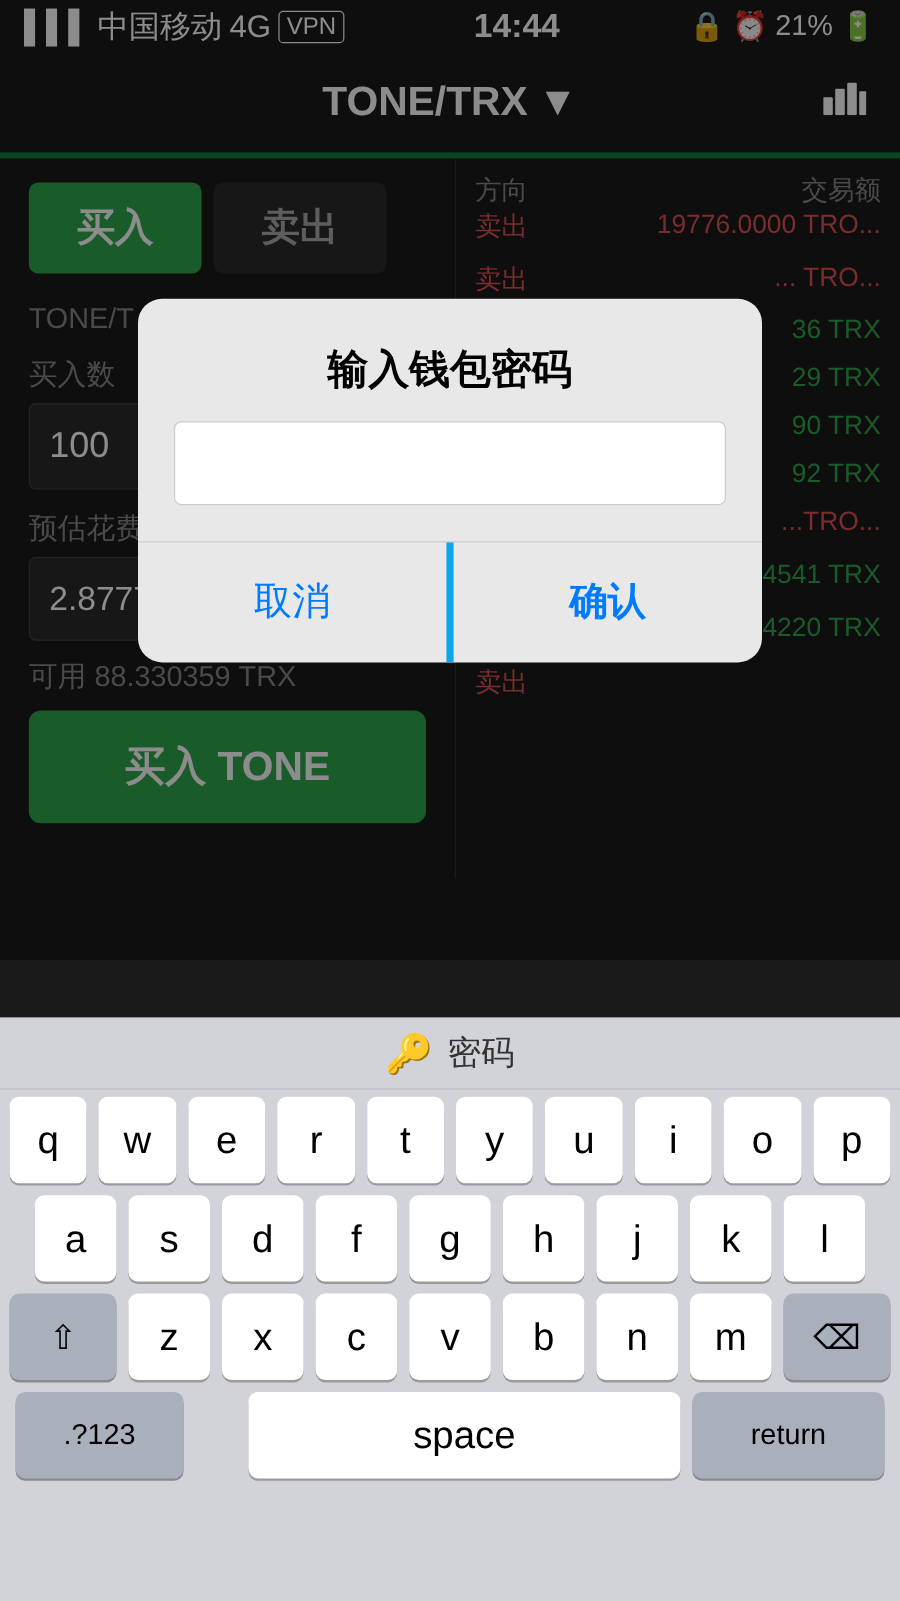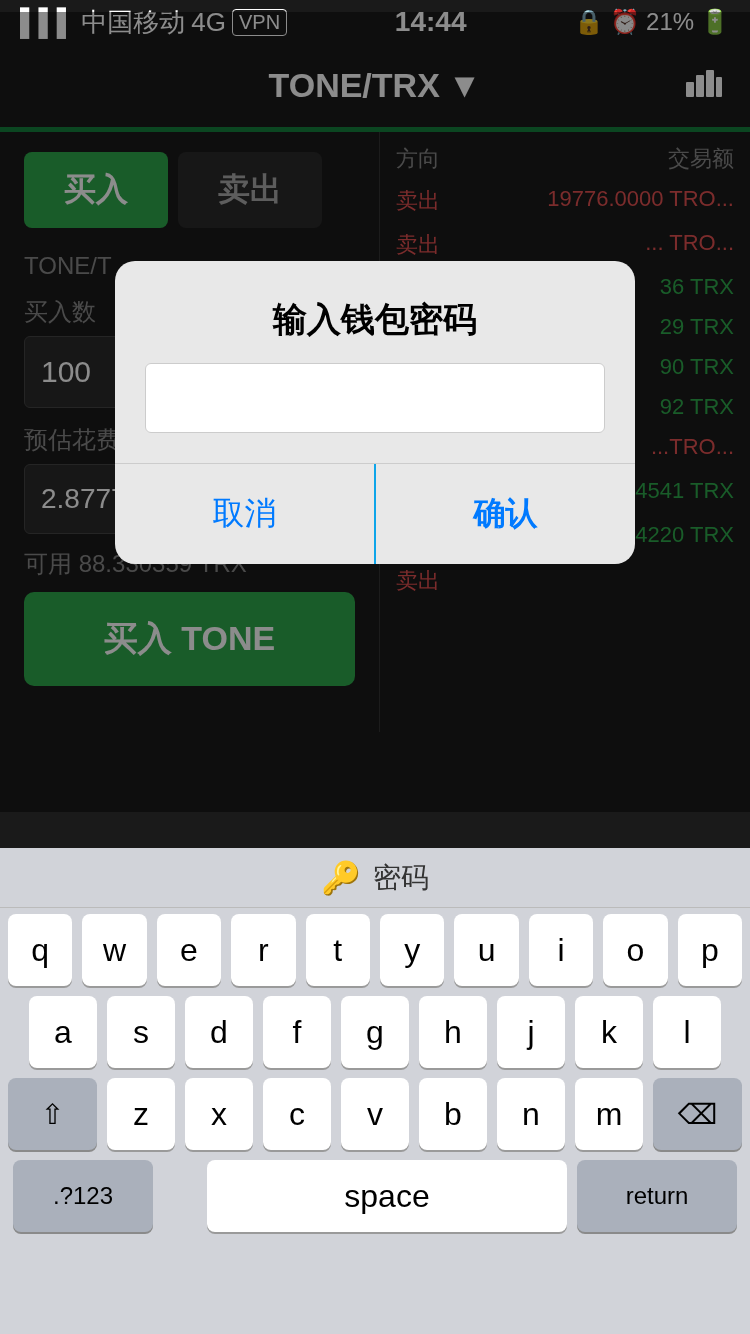--- a/index.html
+++ b/index.html
@@ -166,21 +166,21 @@
     }
 
     
     .right-panel {
       flex: 1;
       padding: 12px 16px;
     }
     .right-header {
       display: flex;
       justify-content: space-between;
-      margin-bottom: 12px;
+      margin-bottom: 0;
     }
     .right-col-label {
       color: #888;
       font-size: 22px;
     }
     .trade-row {
       display: flex;
       justify-content: space-between;
       margin-bottom: 14px;
     }
@@ -194,21 +194,20 @@
       position: absolute;
       top: 0;
       left: 0;
       width: 750px;
       height: 800px;
       background: rgba(0,0,0,0.45);
       display: flex;
       align-items: center;
       justify-content: center;
       z-index: 100;
-      margin-top: 12px;
     }
     .modal {
       background: #e8e8e8;
       border-radius: 20px;
       width: 520px;
       overflow: hidden;
     }
     .modal-title {
       text-align: center;
       padding: 36px 30px 20px;
@@ -233,21 +232,21 @@
       border-top: 1px solid #ccc;
     }
     .modal-btn-cancel {
       flex: 1;
       background: none;
       border: none;
       padding: 28px;
       font-size: 32px;
       color: #007aff;
       cursor: pointer;
-      border-right: 2px solid #0ea5e9;
+      border-right: 6px solid #0ea5e9;
     }
     .modal-btn-confirm {
       flex: 1;
       background: none;
       border: none;
       padding: 28px;
       font-size: 32px;
       color: #007aff;
       cursor: pointer;
       font-weight: 600;

